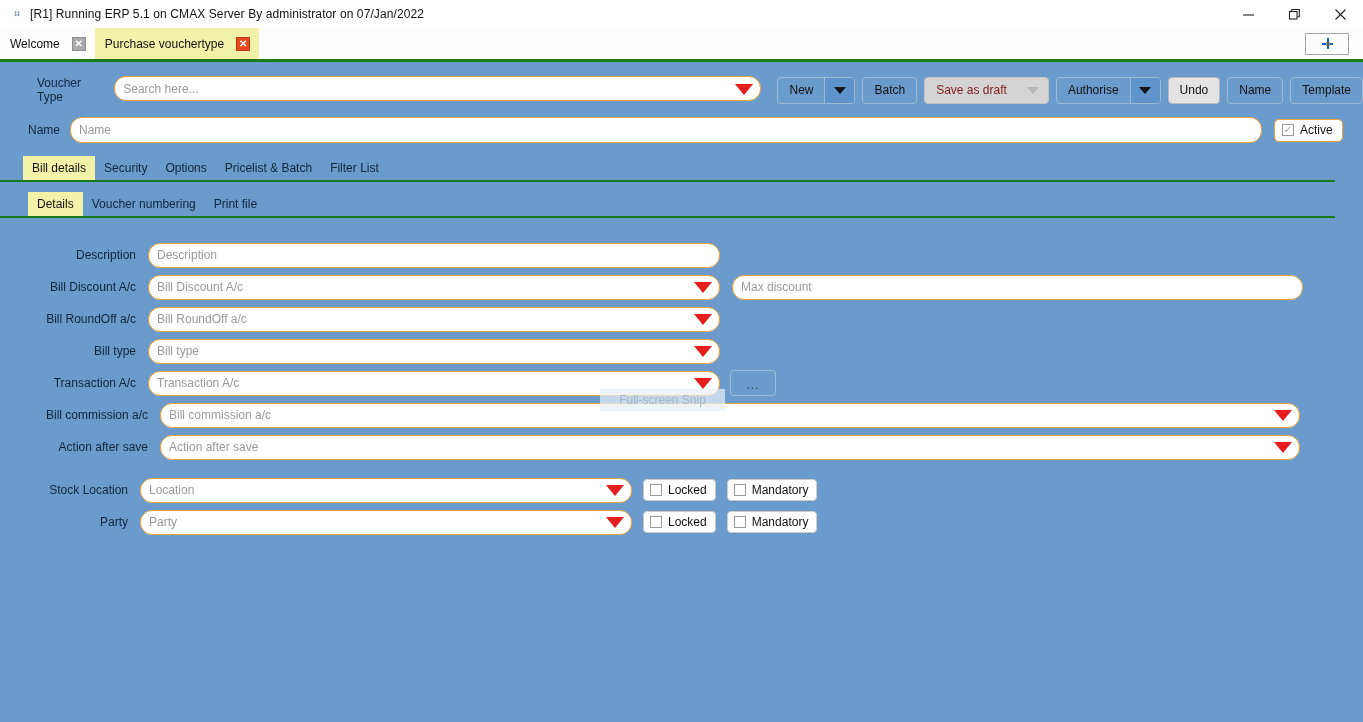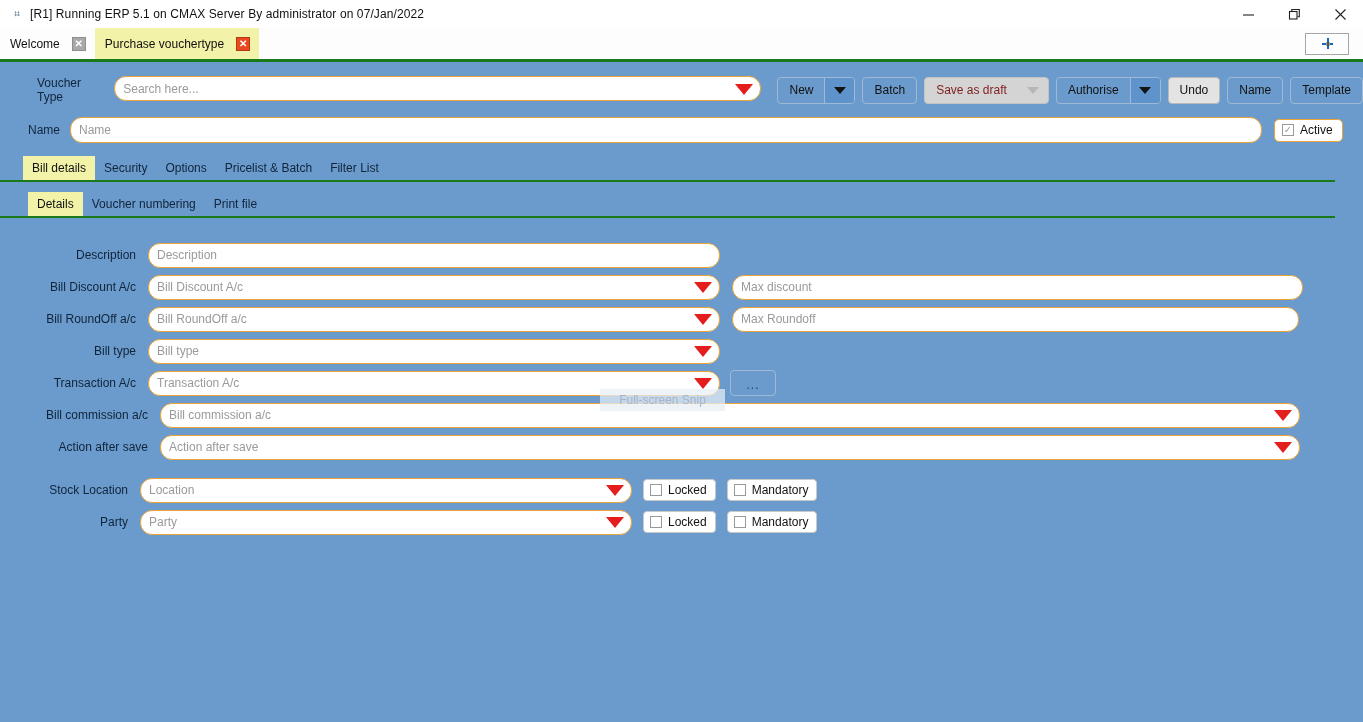--- a/index.html
+++ b/index.html
@@ -411,23 +411,20 @@
         <span class="ph">Max discount</span>
       </div>
     </div>
 
     <div class="frow">
       <div class="flabel w1">Bill RoundOff a/c</div>
       <div class="field" id="f-billroundoff">
         <span class="ph">Bill RoundOff a/c</span>
         <span class="caret-red"></span>
       </div>
-      <div class="field" id="f-maxroundoff">
-        <span class="ph">Max Roundoff</span>
-      </div>
     </div>
 
     <div class="frow">
       <div class="flabel w1">Bill type</div>
       <div class="field" id="f-billtype">
         <span class="ph">Bill type</span>
         <span class="caret-red"></span>
       </div>
     </div>
 

